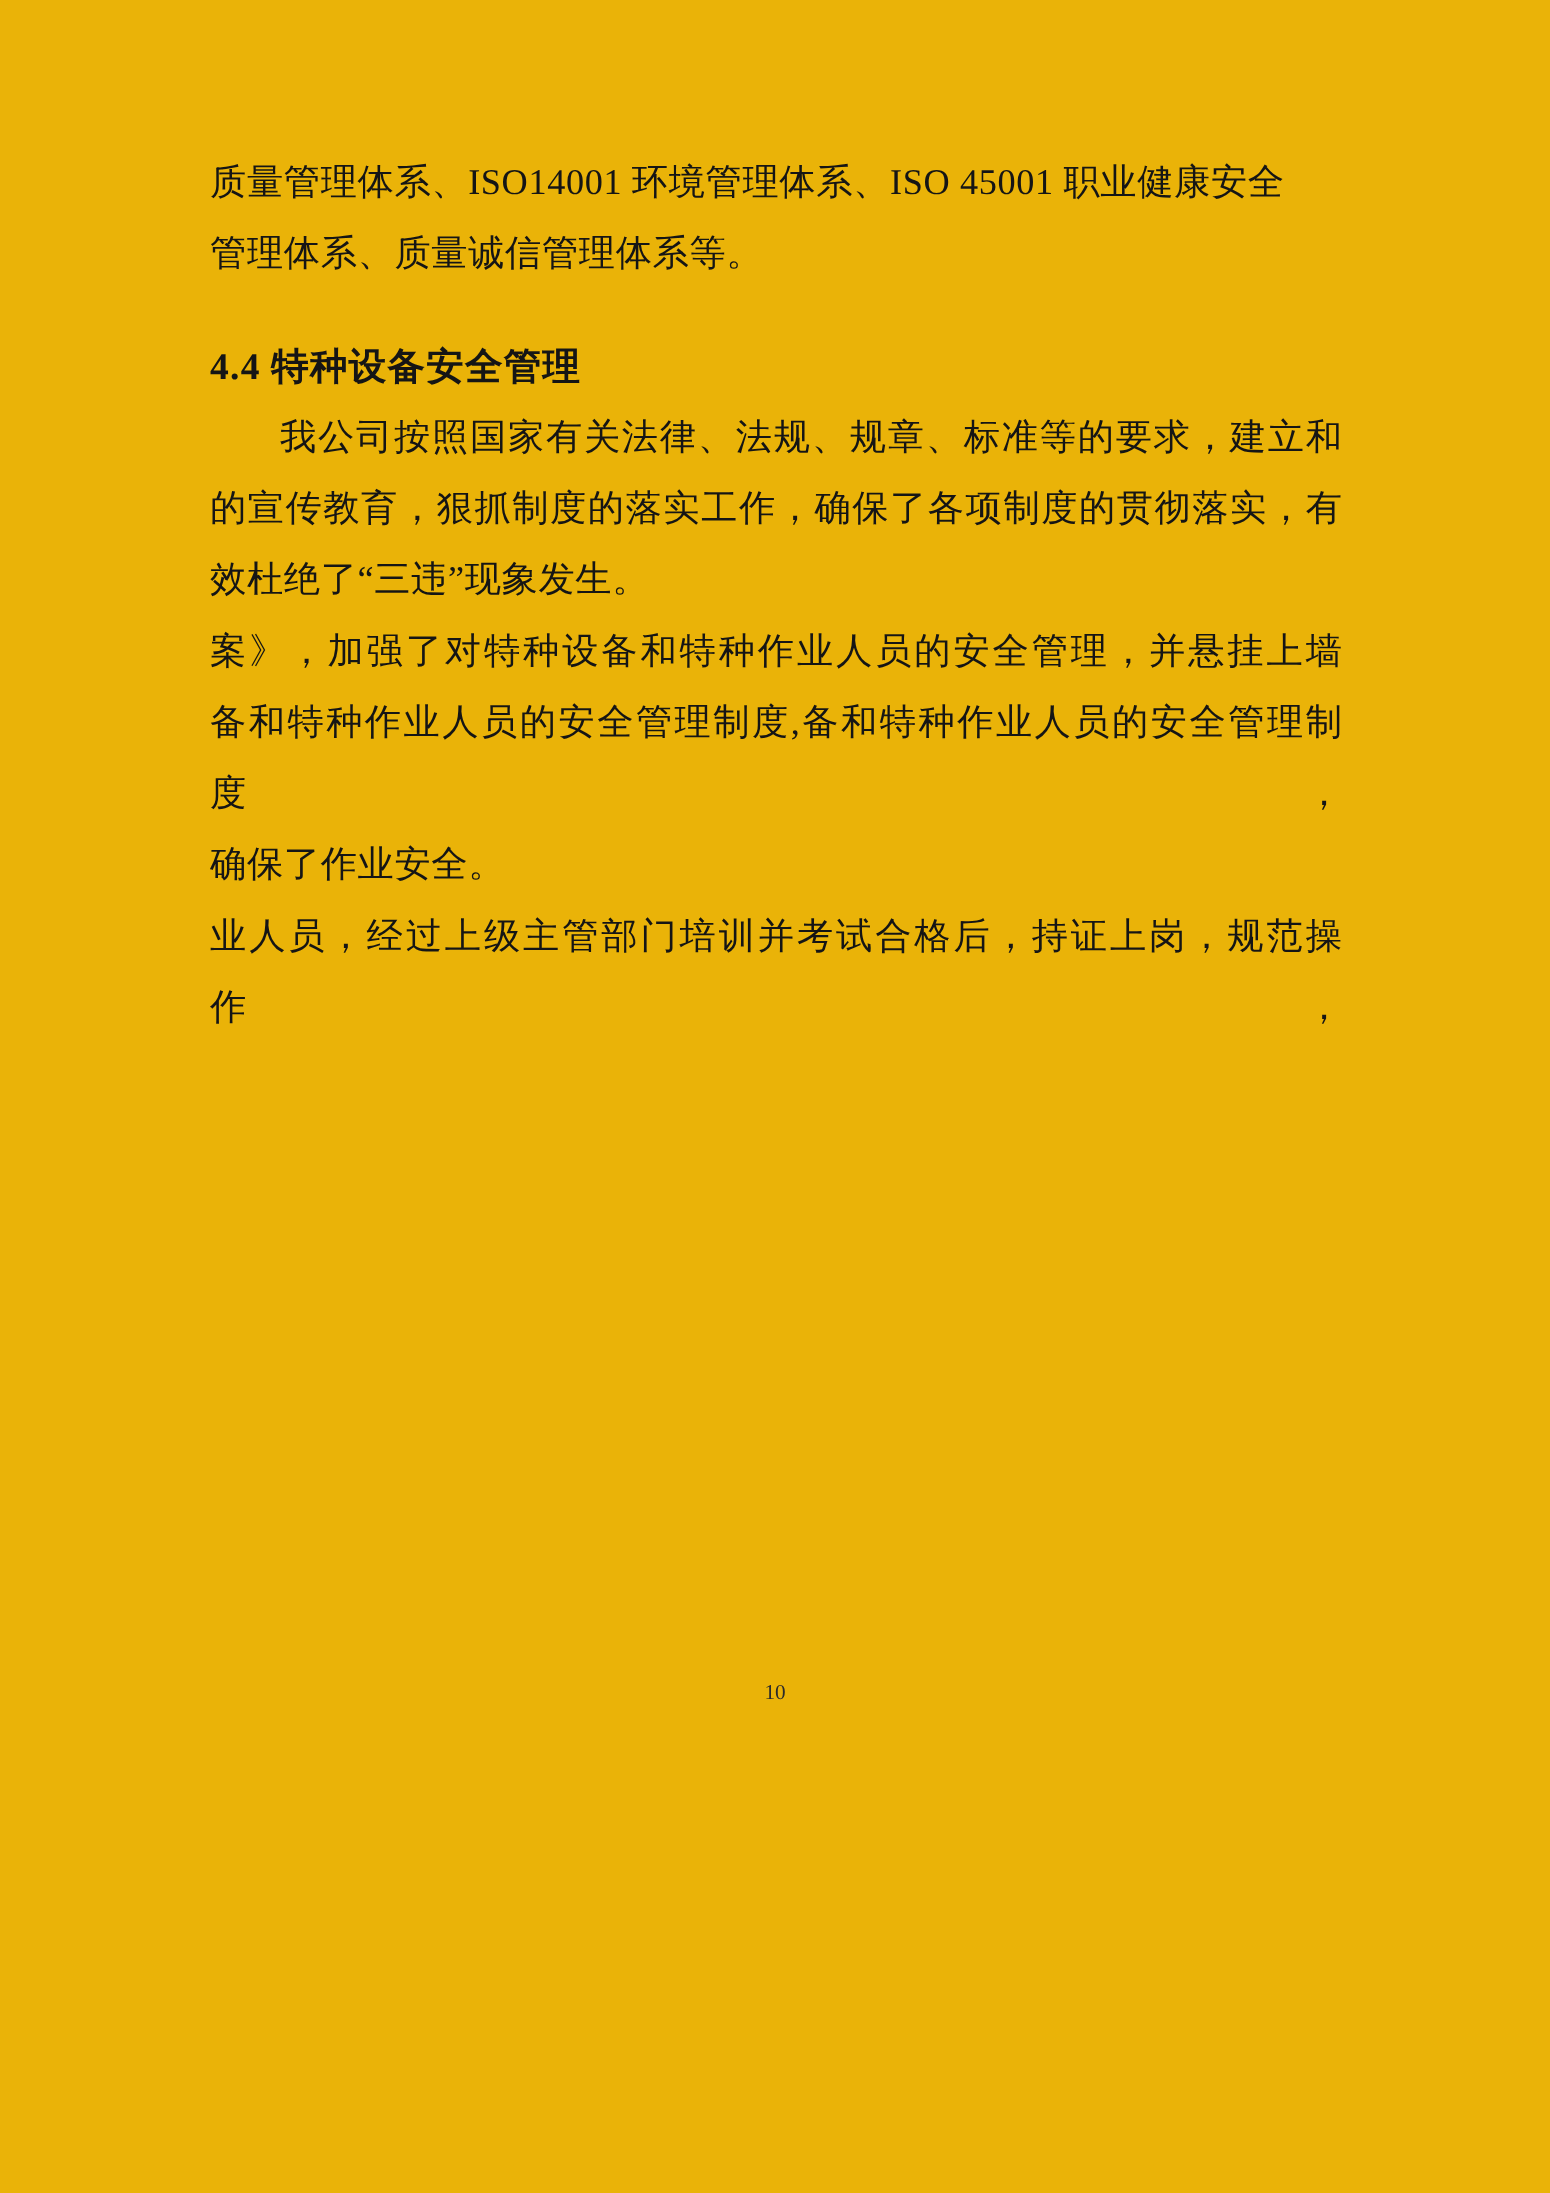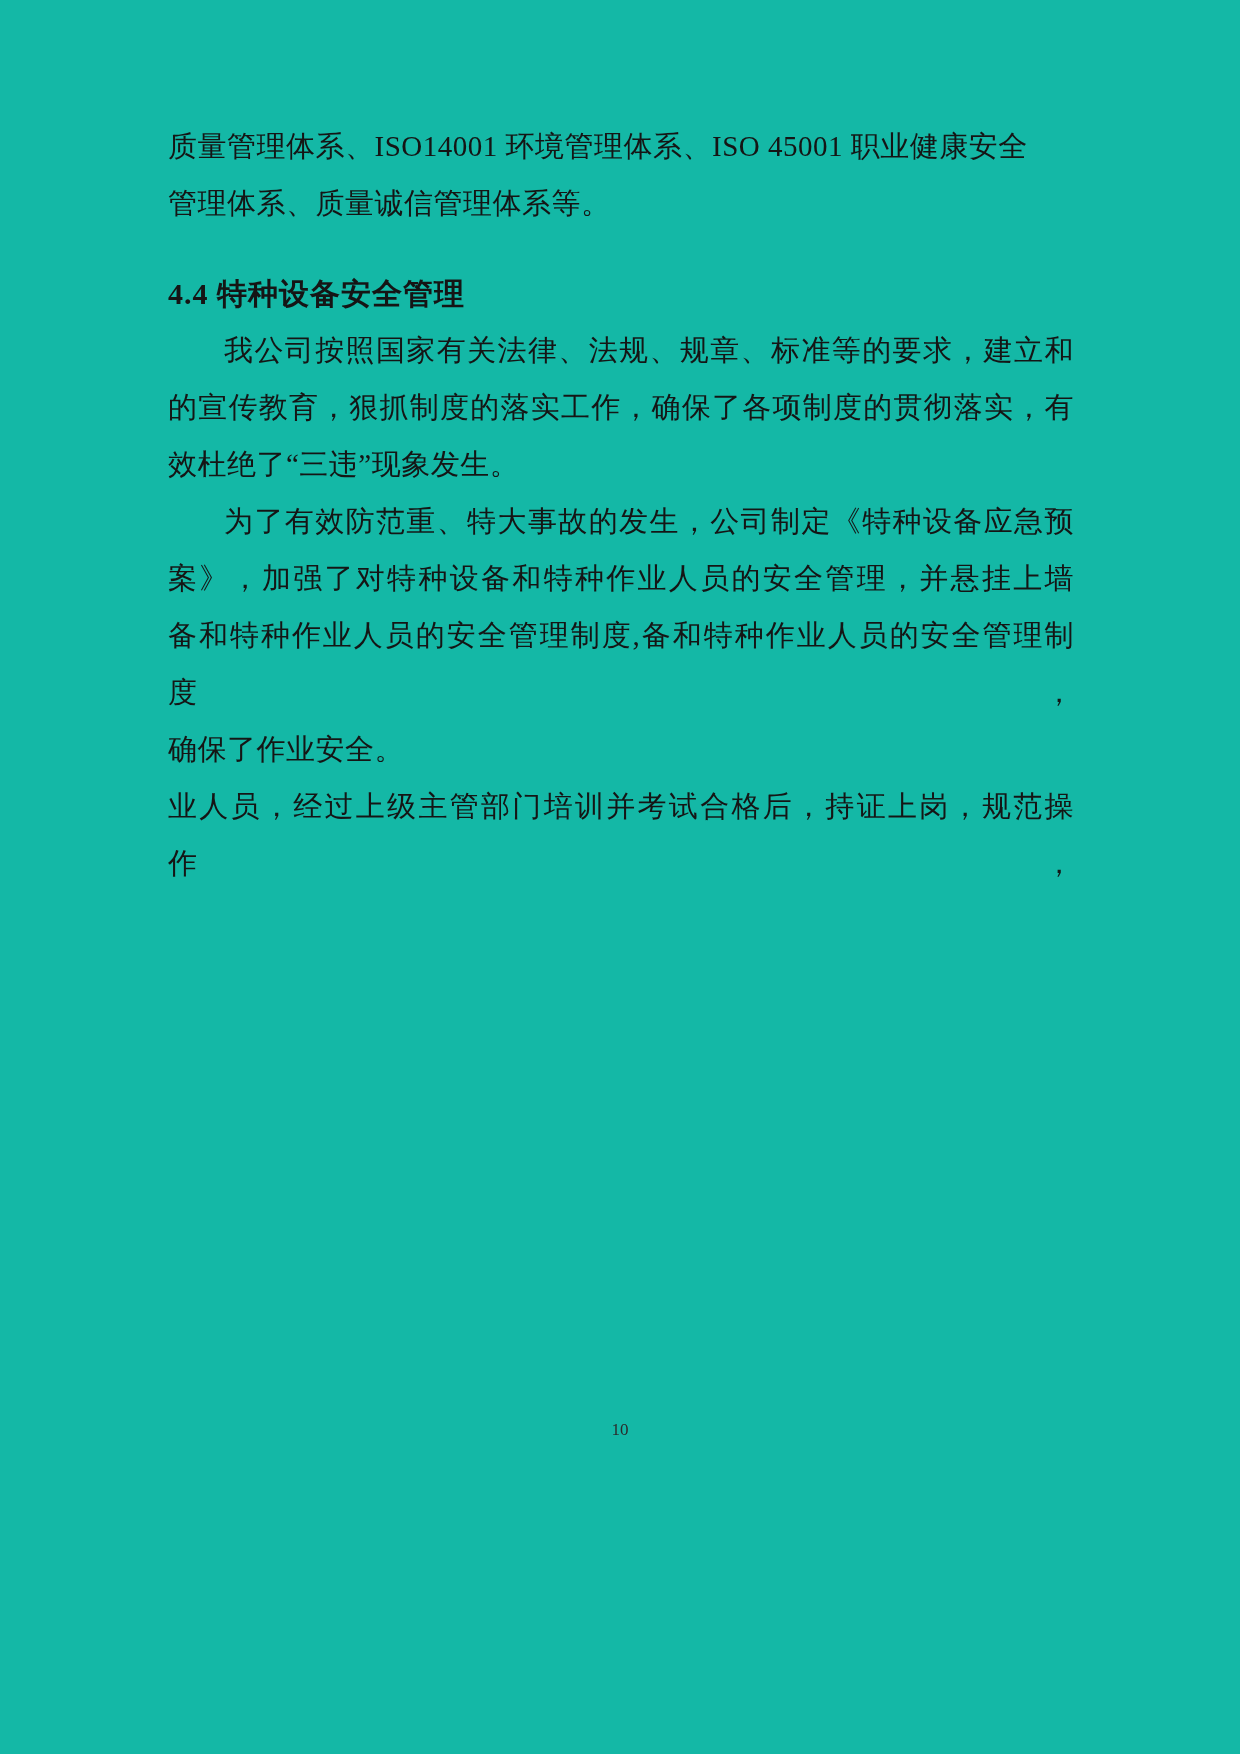--- a/index.html
+++ b/index.html
@@ -4,21 +4,21 @@
 <style>
   html, body {
     margin: 0;
     padding: 0;
     background: #ffffff;
   }
   .page {
     position: relative;
     width: 1240px;
     height: 1754px;
-    background: #14b8a6;
+    background: #eab308;
     font-family: "Liberation Serif", "DejaVu Serif", serif;
     color: #151515;
     overflow: hidden;
   }
   .content {
     position: absolute;
     top: 118px;
     left: 168px;
     width: 906px;
   }
@@ -39,21 +39,21 @@
   }
   .heading {
     margin: 33px 0 0 0;
     font-size: 30px;
     line-height: 57px;
     font-weight: bold;
     letter-spacing: 1px;
   }
   .footer {
     position: absolute;
-    top: 1420px;
+    top: 1344px;
     left: 0;
     width: 1240px;
     text-align: center;
   }
   .page-number {
     font-size: 17px;
     color: #2b2b2b;
     font-family: "Liberation Serif", "DejaVu Serif", serif;
   }
 </style>
@@ -65,21 +65,20 @@
 
     <div class="docline">质量管理体系、ISO14001 环境管理体系、ISO 45001 职业健康安全</div>
     <div class="docline">管理体系、质量诚信管理体系等。</div>
 
     <h2 class="heading">4.4 特种设备安全管理</h2>
 
     <div class="docline justify indent">我公司按照国家有关法律、法规、规章、标准等的要求，建立和</div>
     <div class="docline justify">的宣传教育，狠抓制度的落实工作，确保了各项制度的贯彻落实，有</div>
     <div class="docline">效杜绝了“三违”现象发生。</div>
 
-    <div class="docline justify indent">为了有效防范重、特大事故的发生，公司制定《特种设备应急预</div>
     <div class="docline justify">案》，加强了对特种设备和特种作业人员的安全管理，并悬挂上墙</div>
     <div class="docline justify">备和特种作业人员的安全管理制度,备和特种作业人员的安全管理制度，</div>
     <div class="docline">确保了作业安全。</div>
     <div class="docline justify">业人员，经过上级主管部门培训并考试合格后，持证上岗，规范操作，</div>
 
   </div>
 
   <div class="footer">
     <span class="page-number">10</span>
   </div>

